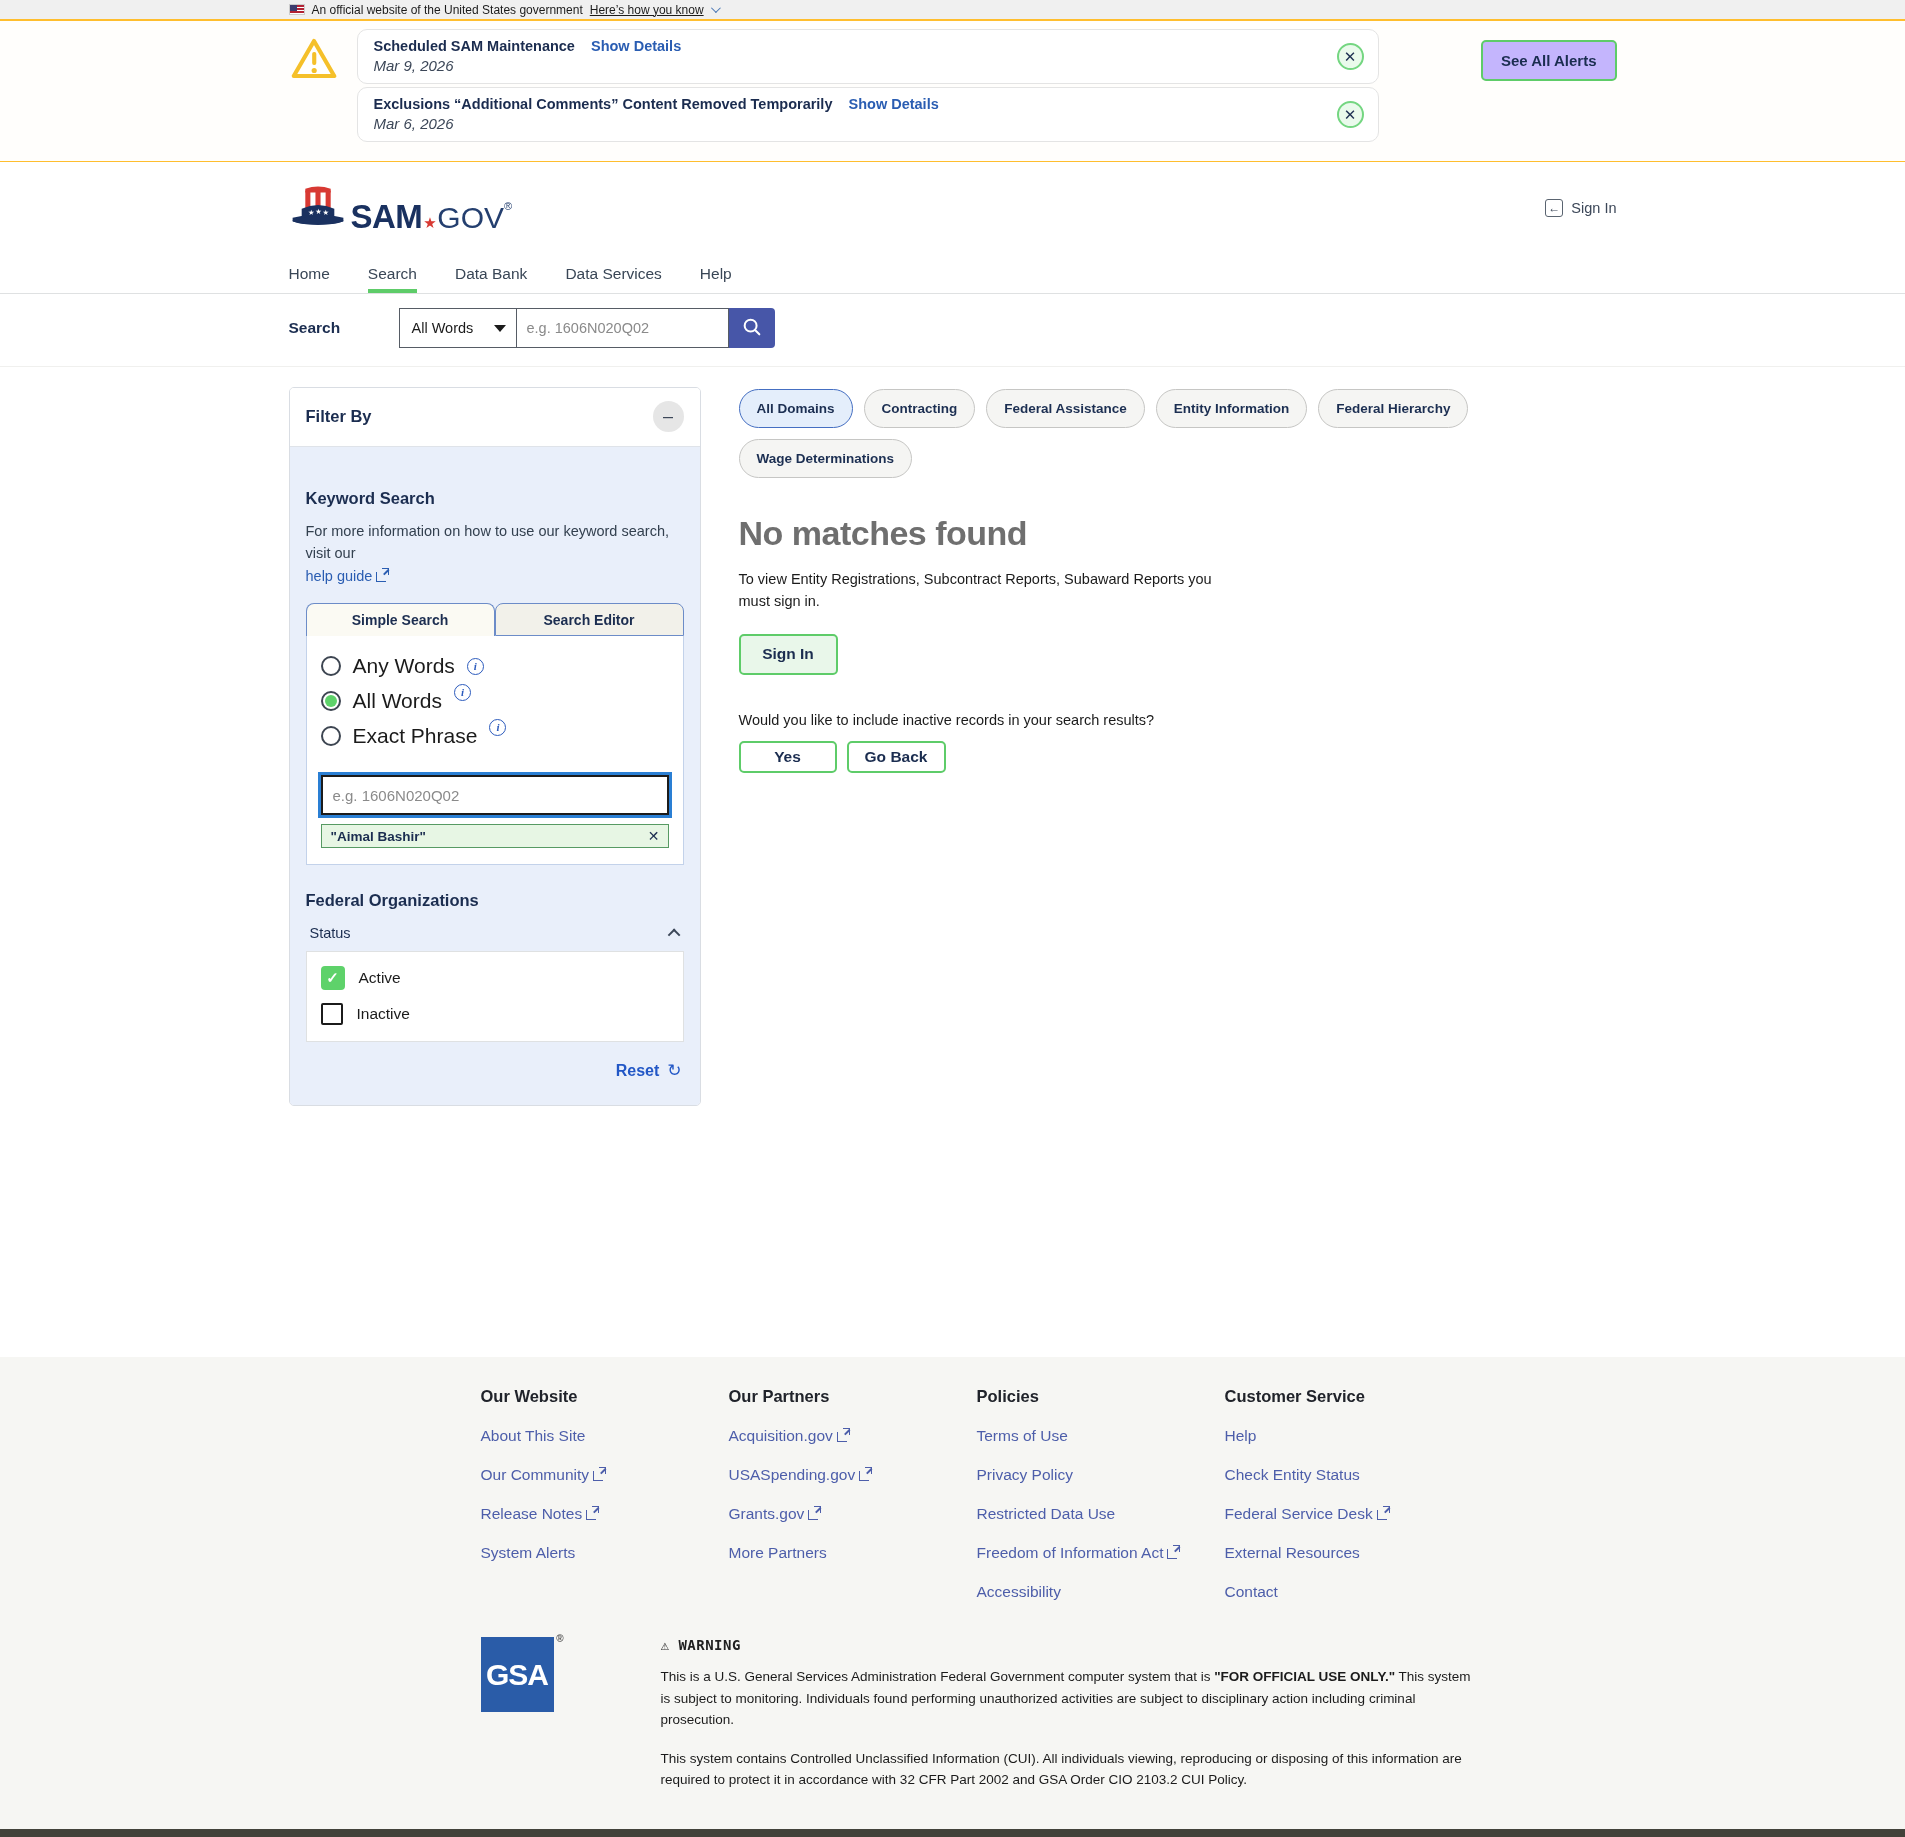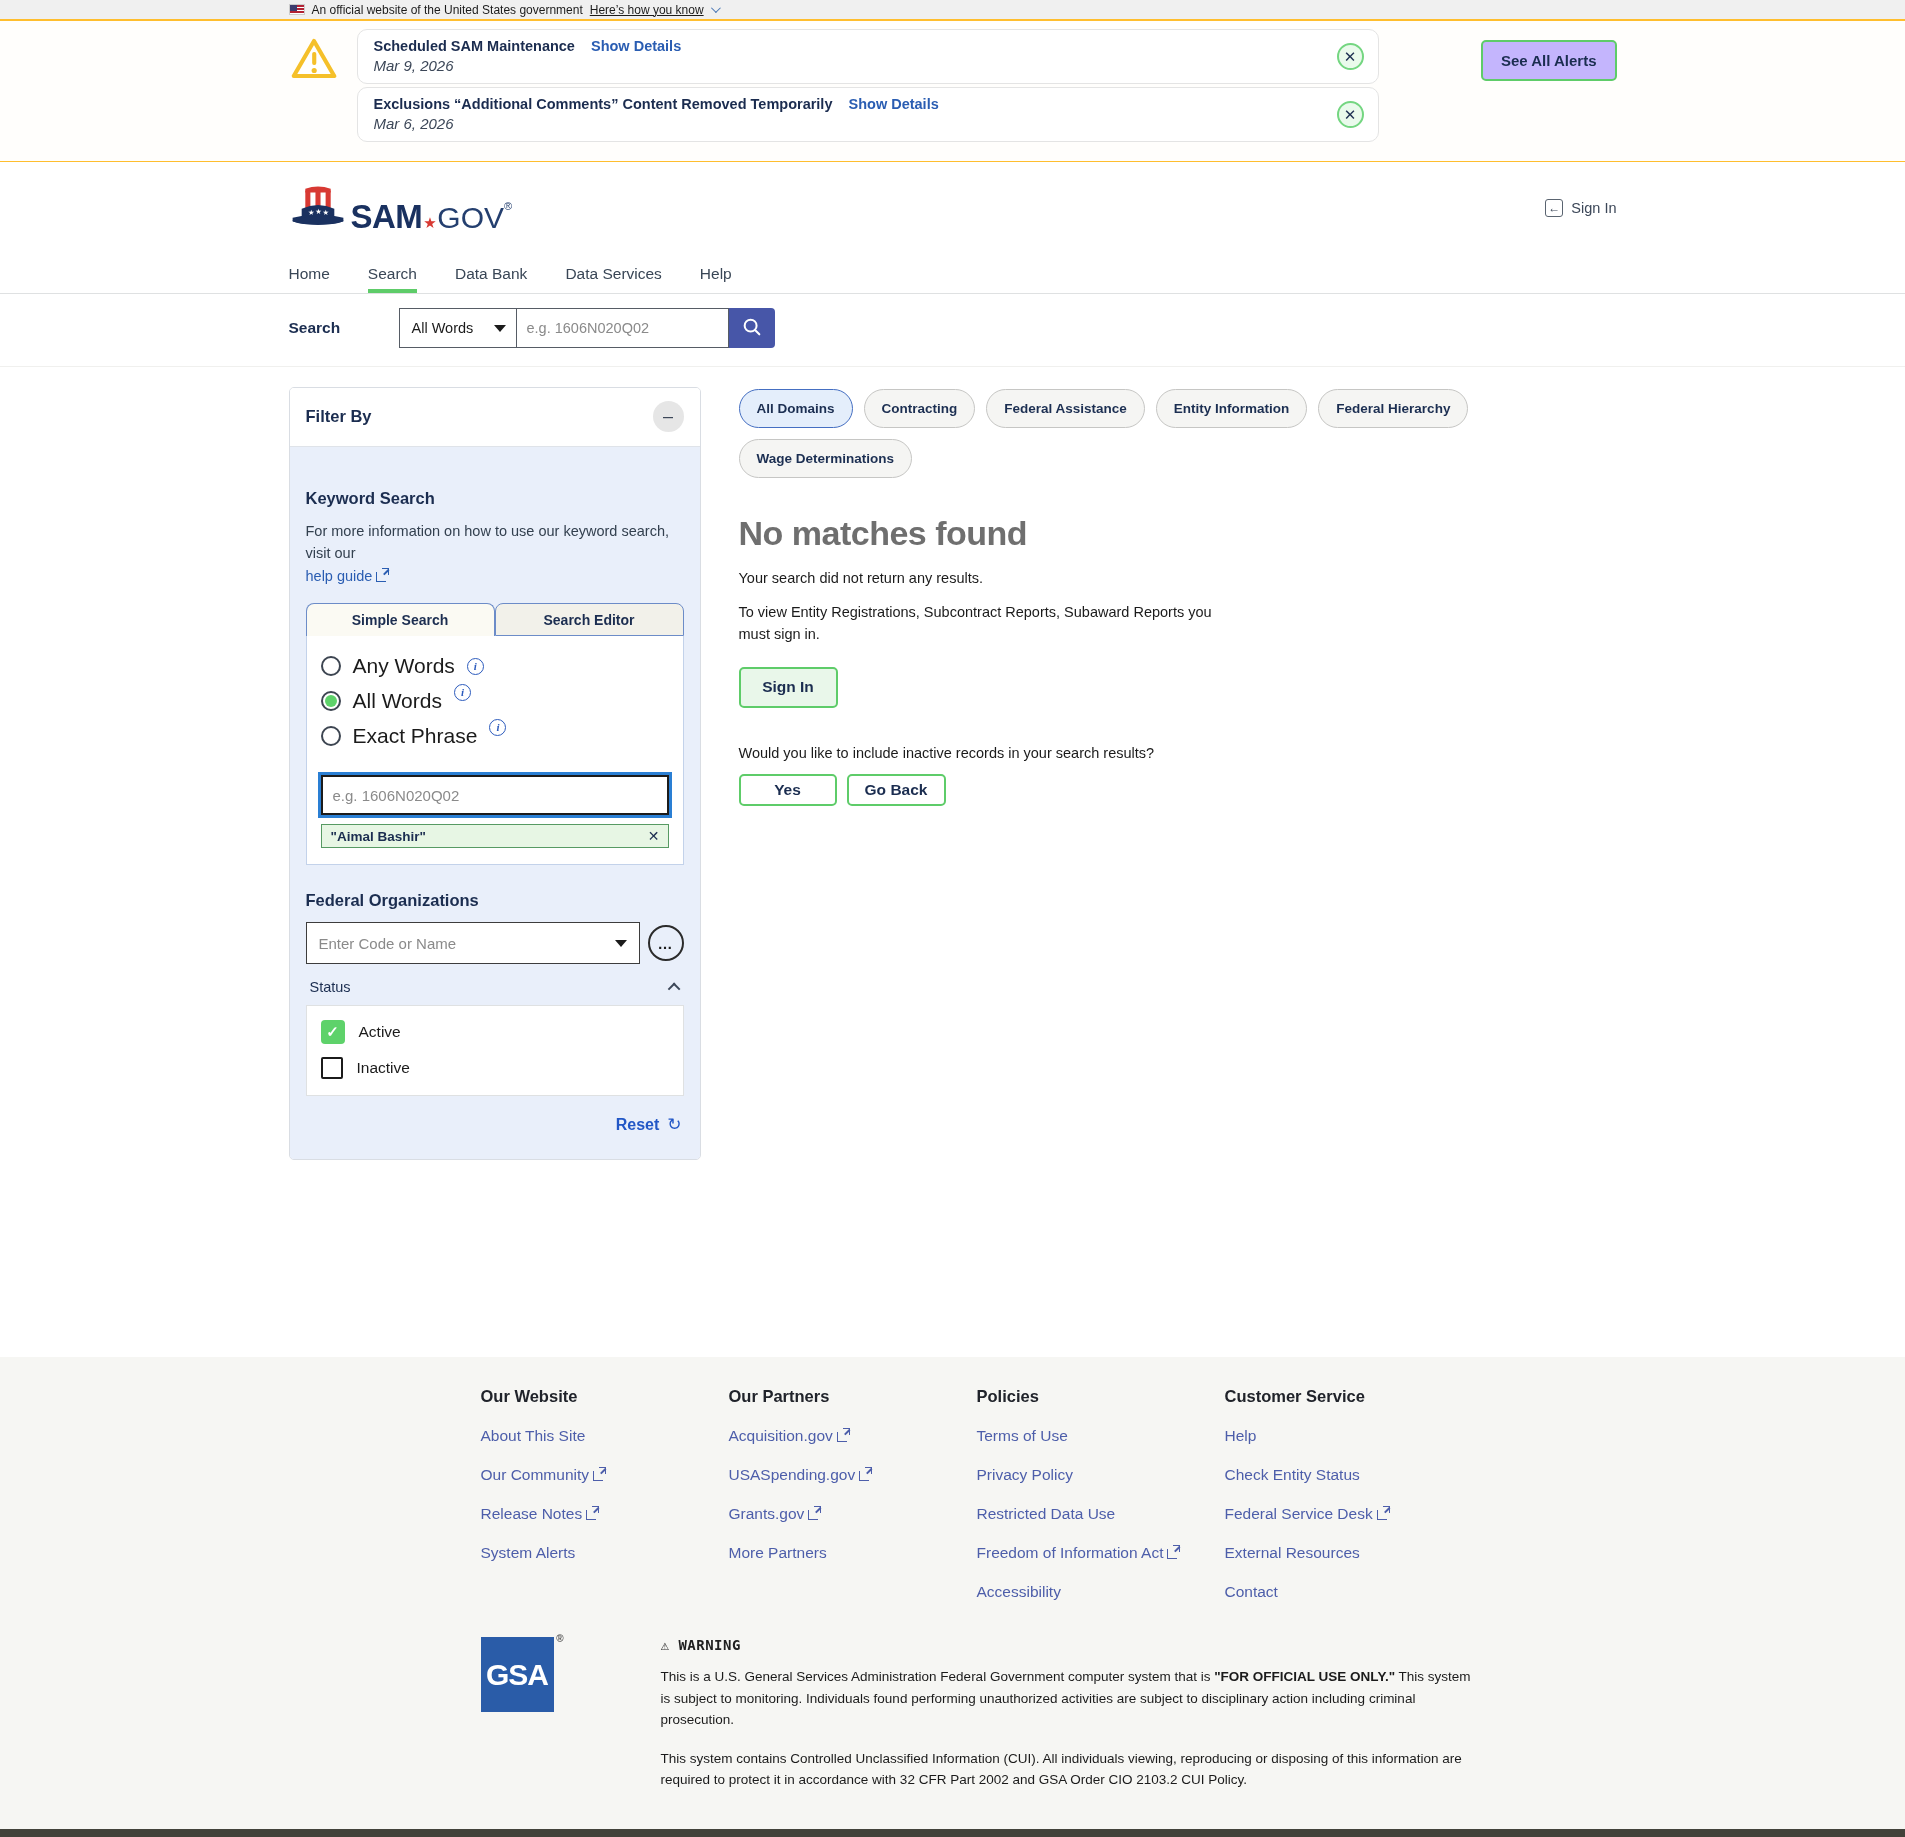--- a/index.html
+++ b/index.html
@@ -307,27 +307,20 @@
               </span>
           </div>
           <input class="kw-input" placeholder="e.g. 1606N020Q02" style="">
           <div class="chip">
             <span class="chip-label">"Aimal Bashir"</span>
             <button class="chip-x"><span>✕</span></button>
           </div>
         </div>
 
         <div class="fo-heading">Federal Organizations</div>
-        <div class="fo-row">
-          <div class="fo-combo">
-            <span class="fo-placeholder">Enter Code or Name</span>
-            <span class="caret-down"></span>
-          </div>
-          <button class="fo-ellipsis"><span>…</span></button>
-        </div>
 
         <div class="status-row">
           <span class="status-label">Status</span>
           <span class="chev-up"></span>
         </div>
         <div class="status-box">
           <div class="cb-row">
             <span class="checkbox checked">
                 <span>✓</span>
               </span>
@@ -349,21 +342,20 @@
     <section class="results">
       <div class="pill-row">
         <button class="pill active">All Domains</button>
         <button class="pill">Contracting</button>
         <button class="pill">Federal Assistance</button>
         <button class="pill">Entity Information</button>
         <button class="pill">Federal Hierarchy</button>
         <button class="pill">Wage Determinations</button>
       </div>
       <h1 class="nm-title">No matches found</h1>
-      <div class="nm-sub">Your search did not return any results.</div>
       <div class="nm-note">To view Entity Registrations, Subcontract Reports, Subaward Reports you must sign in.</div>
       <button class="btn-green signin-btn">Sign In</button>
       <div class="nm-question">Would you like to include inactive records in your search results?</div>
       <div class="yn-row">
         <button class="btn-white yes-btn">Yes</button>
         <button class="btn-white goback-btn">Go Back</button>
       </div>
     </section>
   </main>
 

